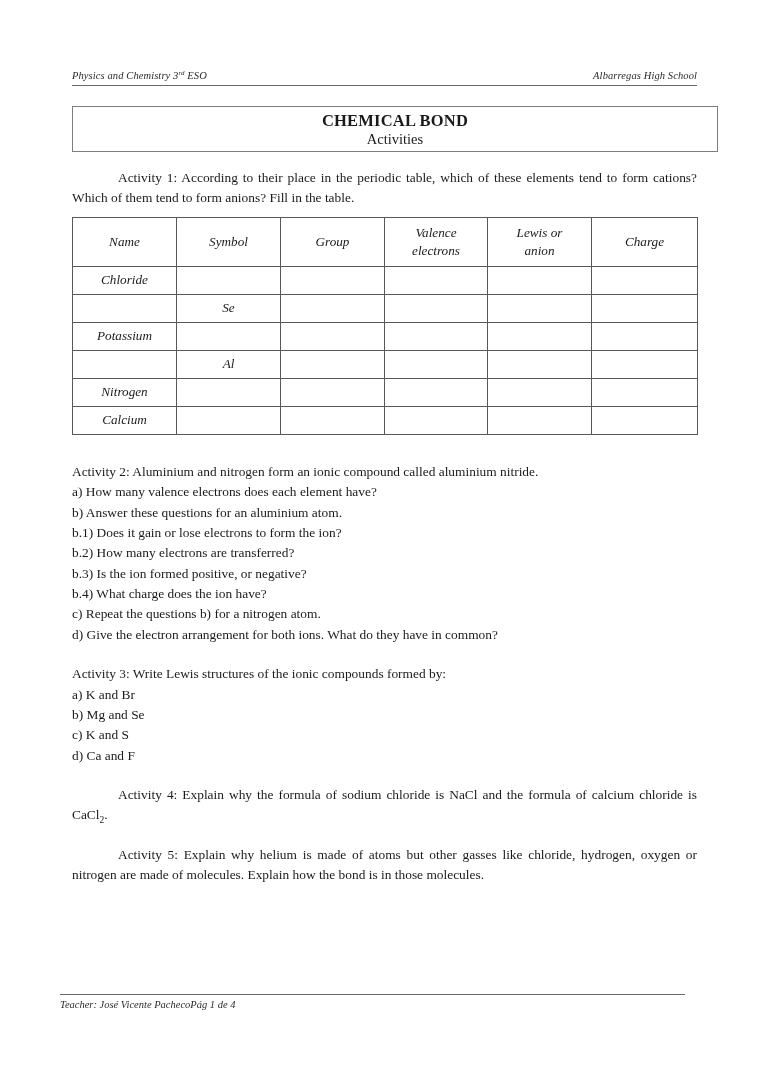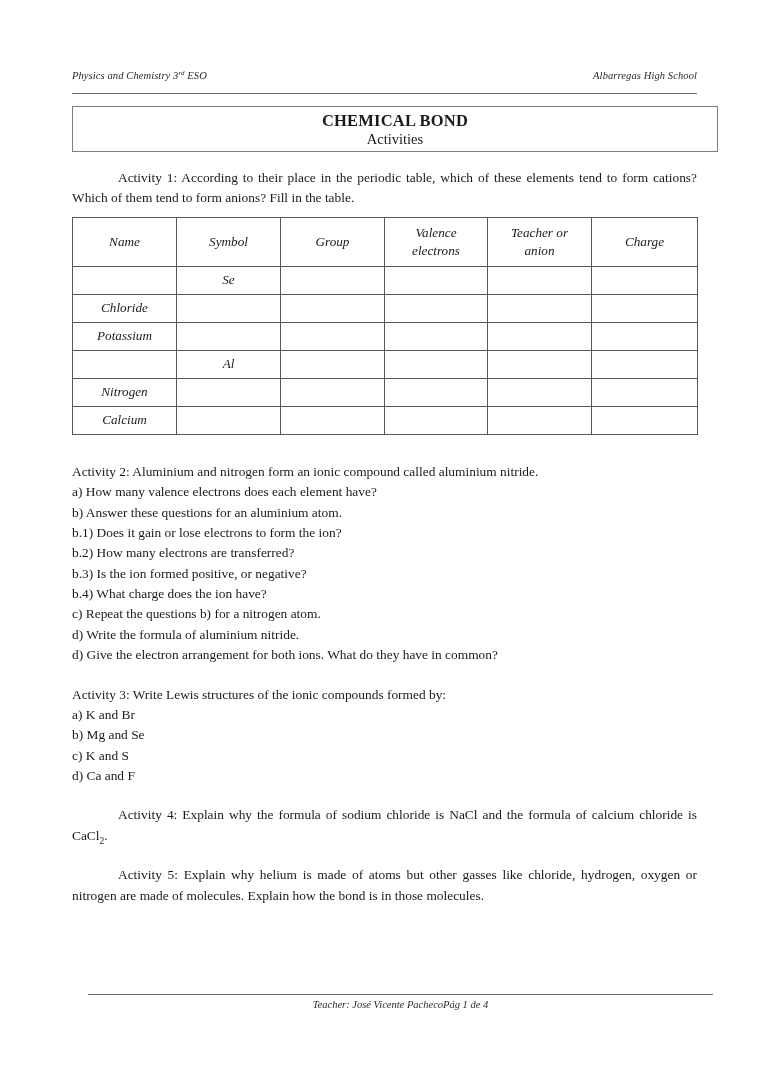--- a/index.html
+++ b/index.html
@@ -30,21 +30,21 @@
     top: 70px;
     width: 625px;
     display: flex;
     justify-content: space-between;
     align-items: flex-end;
     font-style: italic;
     font-size: 10.5px;
     letter-spacing: .1px;
     color: #2b2b2b;
     border-bottom: 1px solid #6a6a6a;
-    padding-bottom: 12px;
+    padding-bottom: 4px;
     box-sizing: border-box;
   }
   .doc-header sup {
     font-size: 7px;
     vertical-align: super;
     line-height: 0;
   }
 
   
   .title-box {
@@ -135,25 +135,25 @@
   col.c-name   { width: 104px; }
   col.c-sym    { width: 104px; }
   col.c-group  { width: 104px; }
   col.c-val    { width: 103px; }
   col.c-cation { width: 104px; }
   col.c-charge { width: 106px; }
 
   
   .doc-footer {
     position: absolute;
-    left: 88px;
+    left: 60px;
     top: 994px;
     width: 625px;
     display: flex;
-    justify-content: center;
+    justify-content: flex-start;
     align-items: flex-start;
     font-style: italic;
     font-size: 10.5px;
     color: #2b2b2b;
     border-top: 1px solid #6a6a6a;
     padding-top: 4px;
     box-sizing: border-box;
   }
 </style>
 </head>
@@ -193,40 +193,40 @@
             <span>Symbol</span>
           </th>
           <th>
             <span>Group</span>
           </th>
           <th>
             <span>Valence</span><br>
             <span>electrons</span>
           </th>
           <th>
-            <span>Teacher or</span><br>
+            <span>Lewis or</span><br>
             <span>anion</span>
           </th>
           <th>
             <span>Charge</span>
           </th>
         </tr>
       </thead>
       <tbody>
         <tr>
+          <td>Chloride</td>
+          <td></td>
+          <td></td>
+          <td></td>
+          <td></td>
+          <td></td>
+        </tr>
+        <tr>
           <td></td>
           <td>Se</td>
-          <td></td>
-          <td></td>
-          <td></td>
-          <td></td>
-        </tr>
-        <tr>
-          <td>Chloride</td>
-          <td></td>
           <td></td>
           <td></td>
           <td></td>
           <td></td>
         </tr>
         <tr>
           <td>Potassium</td>
           <td></td>
           <td></td>
           <td></td>
@@ -263,21 +263,20 @@
     <div class="gap-lg"></div>
 
     <p class="plain indent1">Activity 2: Aluminium and nitrogen form an ionic compound called aluminium nitride.</p>
     <p class="plain indent1">a) How many valence electrons does each element have?</p>
     <p class="plain indent1">b) Answer these questions for an aluminium atom.</p>
     <p class="plain indent2">b.1) Does it gain or lose electrons to form the ion?</p>
     <p class="plain indent2">b.2) How many electrons are transferred?</p>
     <p class="plain indent2">b.3) Is the ion formed positive, or negative?</p>
     <p class="plain indent2">b.4) What charge does the ion have?</p>
     <p class="plain indent1">c) Repeat the questions b) for a nitrogen atom.</p>
-    <p class="plain indent1">d) Write the formula of aluminium nitride.</p>
     <p class="plain indent1">d) Give the electron arrangement for both ions. What do they have in common?</p>
 
     <div class="gap-md"></div>
 
     <p class="plain indent1">Activity 3: Write Lewis structures of the ionic compounds formed by:</p>
     <p class="plain indent1">a) K and Br</p>
     <p class="plain indent1">b) Mg and Se</p>
     <p class="plain indent1">c) K and S</p>
     <p class="plain indent1">d) Ca and F</p>
 

